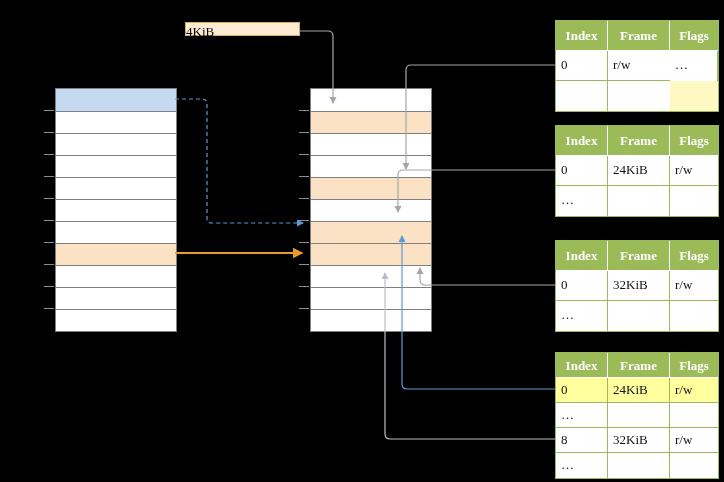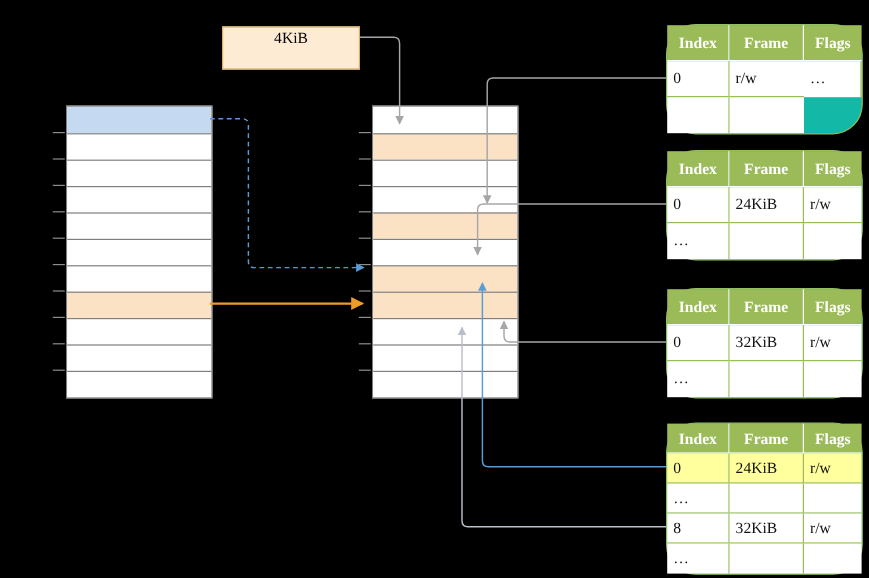--- a/index.html
+++ b/index.html
@@ -1,22 +1,22 @@
 <!DOCTYPE html>
 <html><head>
 <meta charset="utf-8">
 <style>
   html,body{margin:0;padding:0;background:#000;}
   body{width:724px;height:482px;font-family:"Liberation Serif","DejaVu Serif",serif;}
   .stage{position:relative;width:724px;height:482px;overflow:hidden;background:#000;}
-  .frame-label{position:absolute;left:185px;top:22px;width:115px;height:36px;line-height:18px;
-    text-align:center;font-size:13px;color:#000;box-sizing:border-box;}
+  .frame-label{position:absolute;left:185px;top:22px;width:115px;height:14px;line-height:18px;
+    text-align:left;font-size:13px;color:#000;box-sizing:border-box;}
   .mem-table{position:absolute;background:#fff;}
   .mem-row{position:absolute;left:0;width:100%;box-sizing:border-box;}
-  .pt{position:absolute;display:grid;background:#14b8a6;border-radius:25px;}
+  .pt{position:absolute;display:grid;background:#fef9c3;}
   .pt-cell{box-sizing:border-box;font-size:13px;padding-left:5px;overflow:hidden;white-space:nowrap;color:#111;}
   .pt-head{font-weight:bold;text-align:center;padding-left:0;color:#fff;}
   .tick{position:absolute;width:10px;height:1px;background:#8d8d8d;}
   svg.arrows{position:absolute;left:0;top:0;pointer-events:none;}
 </style>
 </head>
 <body>
 
 <div class="stage">
   <div class="frame-label" id="label4kib" style="background: rgb(253, 235, 211); border: 1px solid rgb(217, 175, 107);">4KiB</div>

